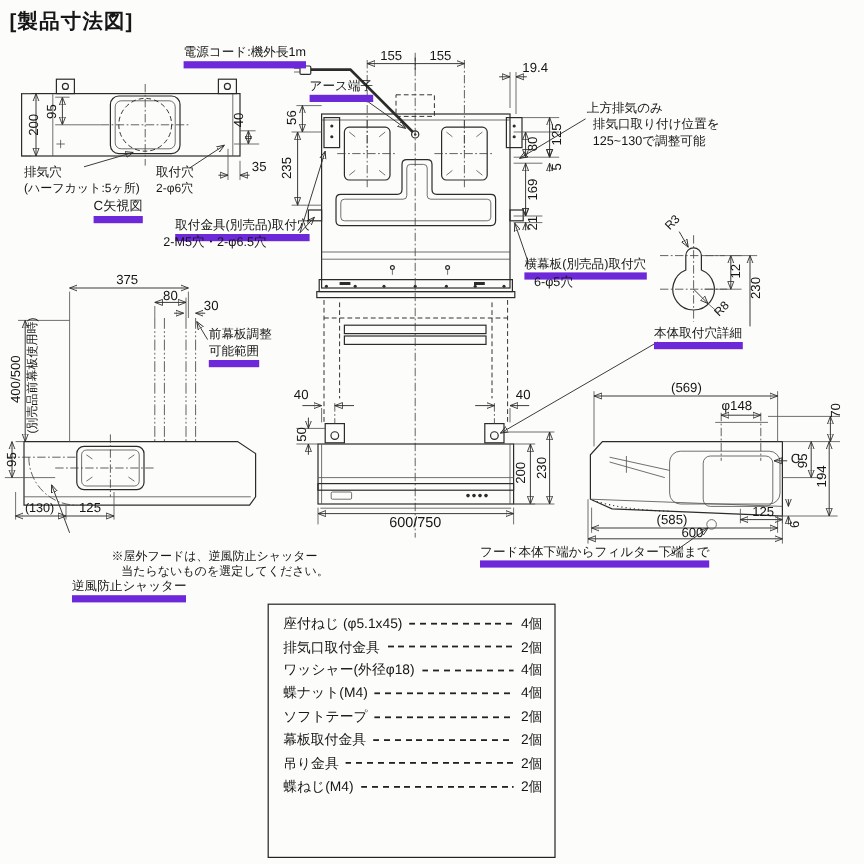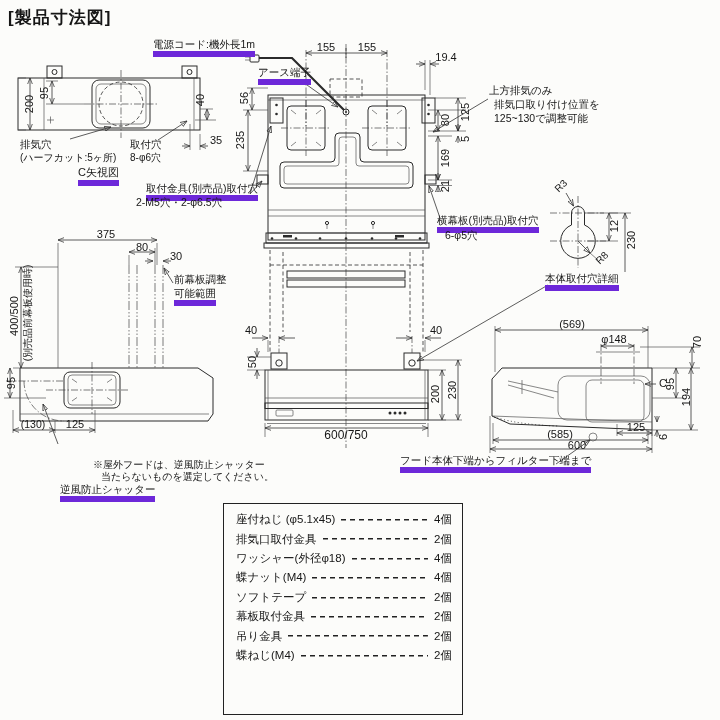--- a/index.html
+++ b/index.html
@@ -254,21 +254,21 @@
 
 <div class="lbl title" style="left:8px;top:8px;">[製品寸法図]</div>
 
 <div class="lbl v" style="left:29px;top:104px;">200</div>
 <div class="lbl v" style="left:44px;top:93px;">95</div>
 <div class="lbl v" style="left:200px;top:100px;">40</div>
 <div class="lbl c" style="left:216px;top:140px;">35</div>
 <div class="lbl s105" style="left:20px;top:138px;">排気穴</div>
 <div class="lbl s10" style="left:20px;top:152px;">(ハーフカット:5ヶ所)</div>
 <div class="lbl s105" style="left:130px;top:138px;">取付穴</div>
-<div class="lbl s10" style="left:130px;top:152px;">8-φ6穴</div>
+<div class="lbl s10" style="left:130px;top:152px;">2-φ6穴</div>
 <div class="lbl u" style="left:78px;top:166px;">C矢視図</div>
 
 <div class="lbl u s105" style="left:153px;top:38px;">電源コード:機外長1m</div>
 <div class="lbl c" style="left:326px;top:47px;">155</div>
 <div class="lbl c" style="left:367px;top:47px;">155</div>
 <div class="lbl c" style="left:446px;top:57px;">19.4</div>
 <div class="lbl u s105" style="left:258px;top:66px;">アース端子</div>
 <div class="lbl v" style="left:244px;top:98px;">56</div>
 <div class="lbl v" style="left:240px;top:140px;">235</div>
 <div class="lbl v" style="left:445px;top:120px;">80</div>

